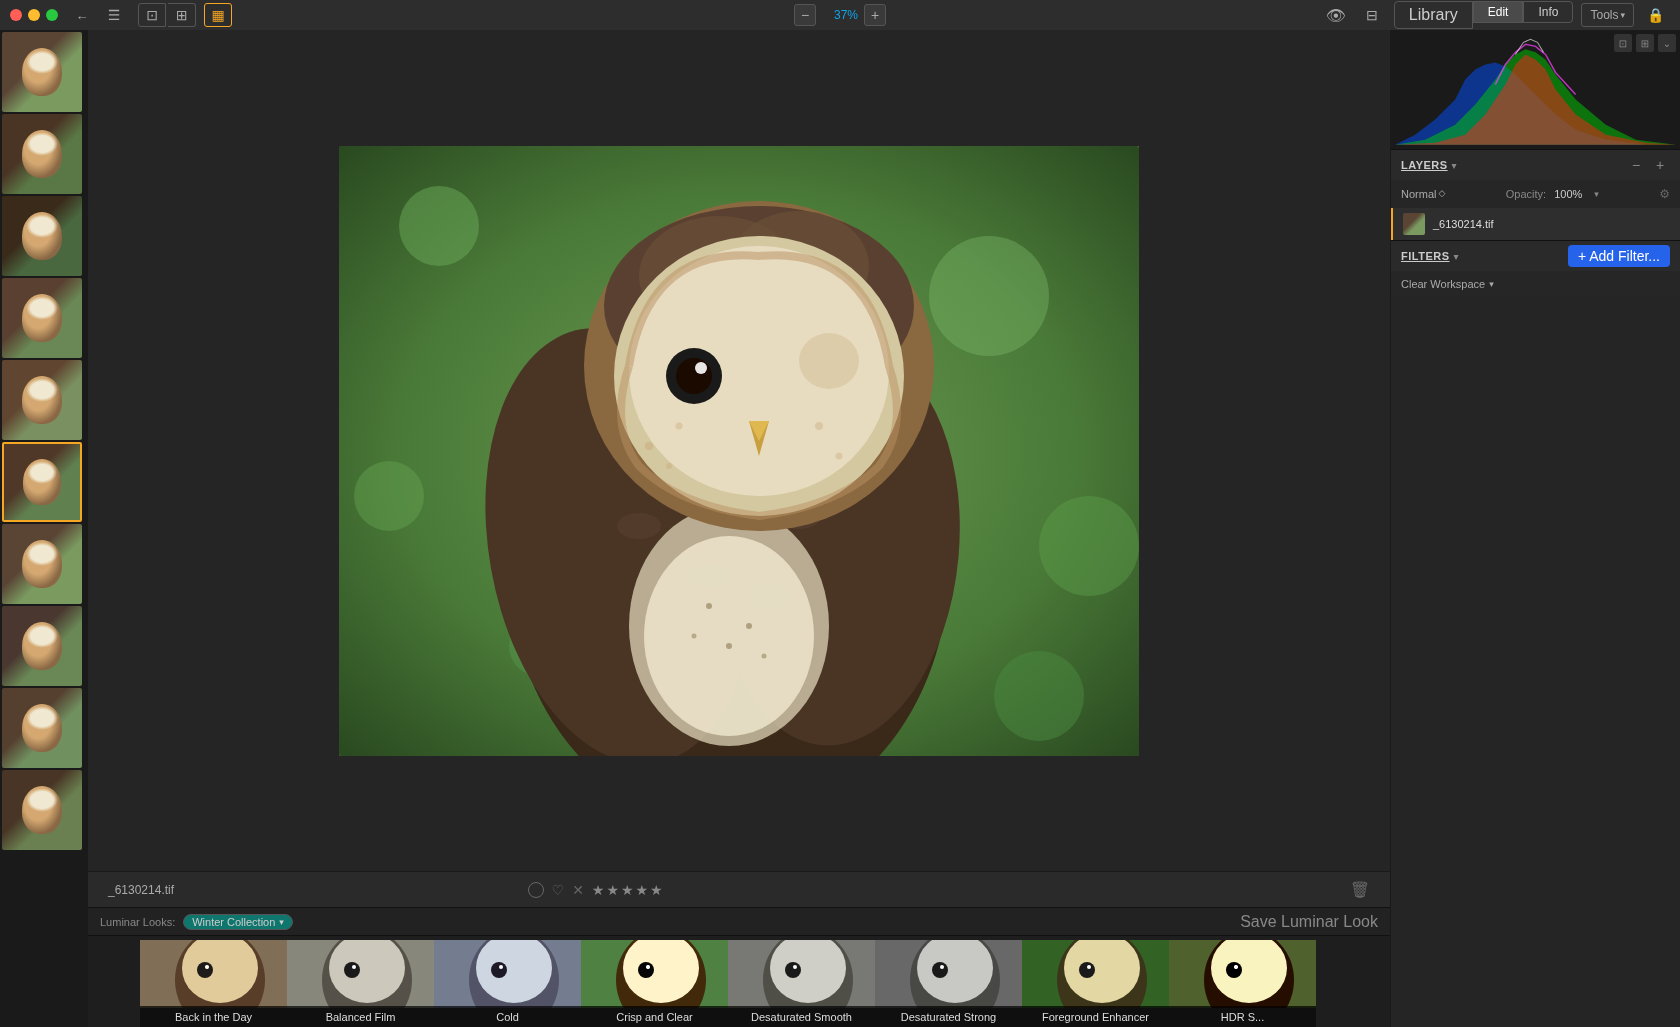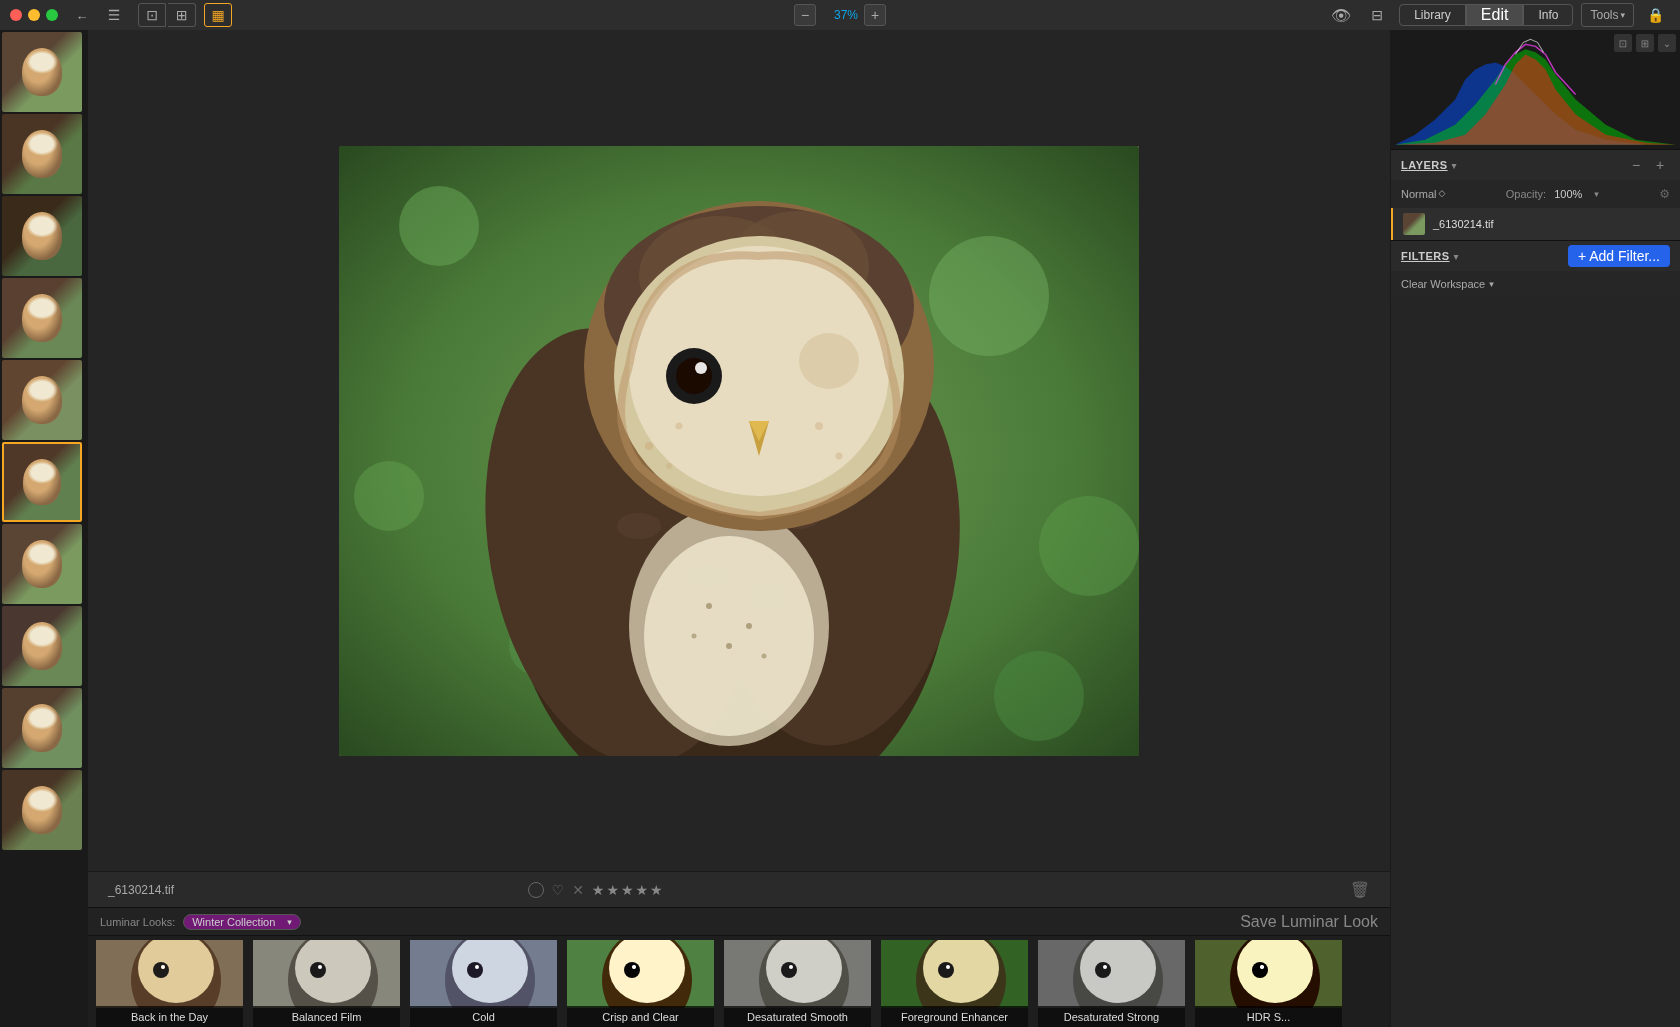--- a/index.html
+++ b/index.html
@@ -276,37 +276,38 @@
       padding: 0 12px;
       gap: 8px;
       background: #222;
       border-bottom: 1px solid #111;
     }
     .looks-label {
       font-size: 11px;
       color: #888;
     }
     .collection-badge {
-      background: #701a75;
+      background: #0f766e;
       border: 1px solid #555;
       border-radius: 8px;
       padding: 1px 8px;
       font-size: 11px;
       color: #ccc;
       cursor: pointer;
       display: flex;
       align-items: center;
-      gap: 12px;
+      gap: 4px;
     }
     #looks-scroll {
       flex: 1;
       display: flex;
-      gap: 10px;
+      gap: 0;
       overflow-x: hidden;
       padding: 4px 8px;
+      margin-left: 44px;
     }
     .look-item {
       flex-shrink: 0;
       width: 147px;
       height: 88px;
       cursor: pointer;
       position: relative;
       overflow: hidden;
       background: #333;
     }
@@ -548,22 +549,22 @@
   <div class="titlebar-center" style="position:absolute;left:50%;transform:translateX(-50%);display:flex;align-items:center;gap:6px">
     <button class="zoom-btn">−</button>
     <span class="zoom-value">37%</span>
     <button class="zoom-btn">+</button>
   </div>
 
   <div class="titlebar-right" style="margin-left:auto;display:flex;align-items:center;gap:8px">
     <button class="toolbar-icon-btn" style="font-size:16px">👁</button>
     <button class="toolbar-icon-btn">⊟</button>
     <div style="display:flex;gap:0">
-      <button class="nav-tab" style="border-radius:4px 0 0 4px;font-size:12px;height:22px;padding:0 14px">Library</button>
-      <button class="nav-tab active" style="font-size:16px;height:22px;padding:0 14px">Edit</button>
+      <button class="nav-tab" style="border-radius:4px 0 0 4px;font-size:16px;height:28px;padding:0 14px">Library</button>
+      <button class="nav-tab active" style="font-size:12px;height:22px;padding:0 14px">Edit</button>
       <button class="nav-tab" style="border-radius:0 4px 4px 0;font-size:12px;height:22px;padding:0 14px">Info</button>
     </div>
     <button class="toolbar-icon-btn" style="font-size:12px;border:1px solid #555;border-radius:3px;padding:0 8px;width:auto;gap:2px">
       <span>Tools</span>
       <span style="font-size:9px">▾</span>
     </button>
     <button class="toolbar-icon-btn">🔒</button>
   </div>
 </div>
 
@@ -778,45 +779,45 @@
               <ellipse cx="80" cy="28" rx="38" ry="35" fill="#d0cfc0"></ellipse>
               <circle cx="65" cy="30" r="8" fill="#1a1a1a"></circle>
               <circle cx="67" cy="27" r="2" fill="white"></circle>
             </svg>
           </div>
           <div class="look-label-bar">
             <span class="look-label">Desaturated Smooth</span>
           </div>
         </div>
         <div class="look-item">
+          <div class="look-thumb look-desat2">
+            <svg width="100%" height="100%" viewBox="0 0 147 68">
+              <rect width="147" height="68" fill="#686868"></rect>
+              <ellipse cx="80" cy="40" rx="45" ry="50" fill="#484840"></ellipse>
+              <ellipse cx="80" cy="28" rx="38" ry="35" fill="#c8c8c0"></ellipse>
+              <circle cx="65" cy="30" r="8" fill="#1a1a1a"></circle>
+              <circle cx="67" cy="27" r="2" fill="white"></circle>
+            </svg>
+          </div>
+          <div class="look-label-bar">
+            <span class="look-label">Desaturated Strong</span>
+          </div>
+        </div>
+        <div class="look-item">
           <div class="look-thumb look-fg">
             <svg width="100%" height="100%" viewBox="0 0 147 68">
               <rect width="147" height="68" fill="#3a6030"></rect>
               <ellipse cx="80" cy="40" rx="45" ry="50" fill="#3a3520"></ellipse>
               <ellipse cx="80" cy="28" rx="38" ry="35" fill="#e0d8b0"></ellipse>
               <circle cx="65" cy="30" r="8" fill="#1a1a1a"></circle>
               <circle cx="67" cy="27" r="2" fill="white"></circle>
             </svg>
           </div>
           <div class="look-label-bar">
             <span class="look-label">Foreground Enhancer</span>
-          </div>
-        </div>
-        <div class="look-item">
-          <div class="look-thumb look-desat2">
-            <svg width="100%" height="100%" viewBox="0 0 147 68">
-              <rect width="147" height="68" fill="#686868"></rect>
-              <ellipse cx="80" cy="40" rx="45" ry="50" fill="#484840"></ellipse>
-              <ellipse cx="80" cy="28" rx="38" ry="35" fill="#c8c8c0"></ellipse>
-              <circle cx="65" cy="30" r="8" fill="#1a1a1a"></circle>
-              <circle cx="67" cy="27" r="2" fill="white"></circle>
-            </svg>
-          </div>
-          <div class="look-label-bar">
-            <span class="look-label">Desaturated Strong</span>
           </div>
         </div>
         <div class="look-item">
           <div class="look-thumb look-hdr">
             <svg width="100%" height="100%" viewBox="0 0 147 68">
               <rect width="147" height="68" fill="#5a6840"></rect>
               <ellipse cx="80" cy="40" rx="45" ry="50" fill="#3a2818"></ellipse>
               <ellipse cx="80" cy="28" rx="38" ry="35" fill="#ddd8b0"></ellipse>
               <circle cx="65" cy="30" r="8" fill="#1a1a1a"></circle>
               <circle cx="67" cy="27" r="2" fill="white"></circle>

